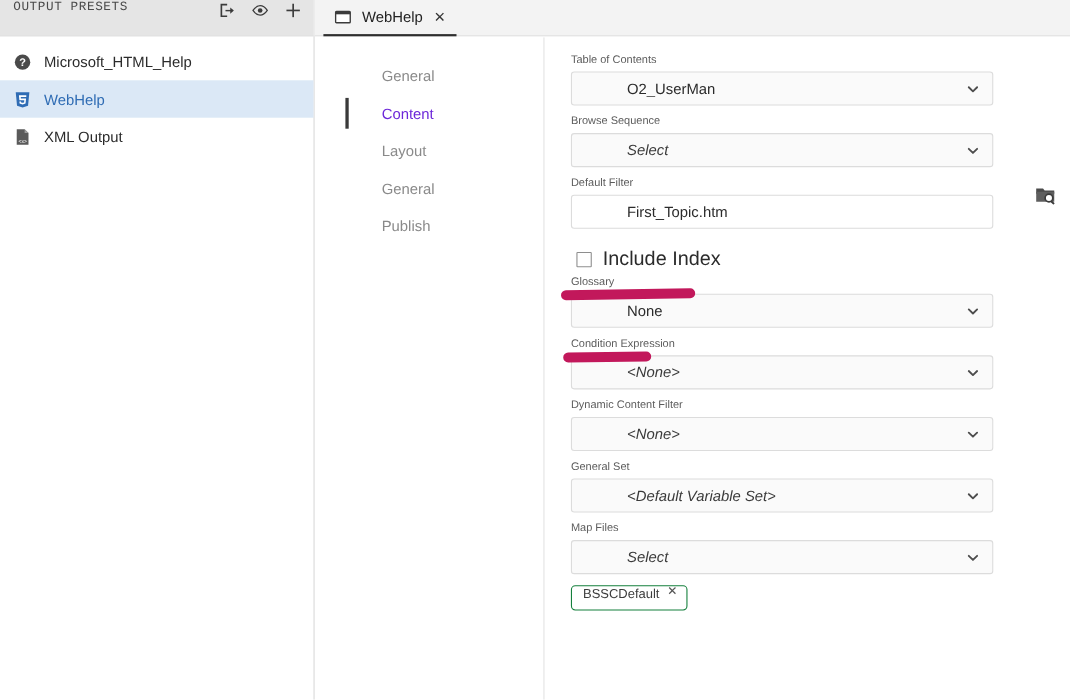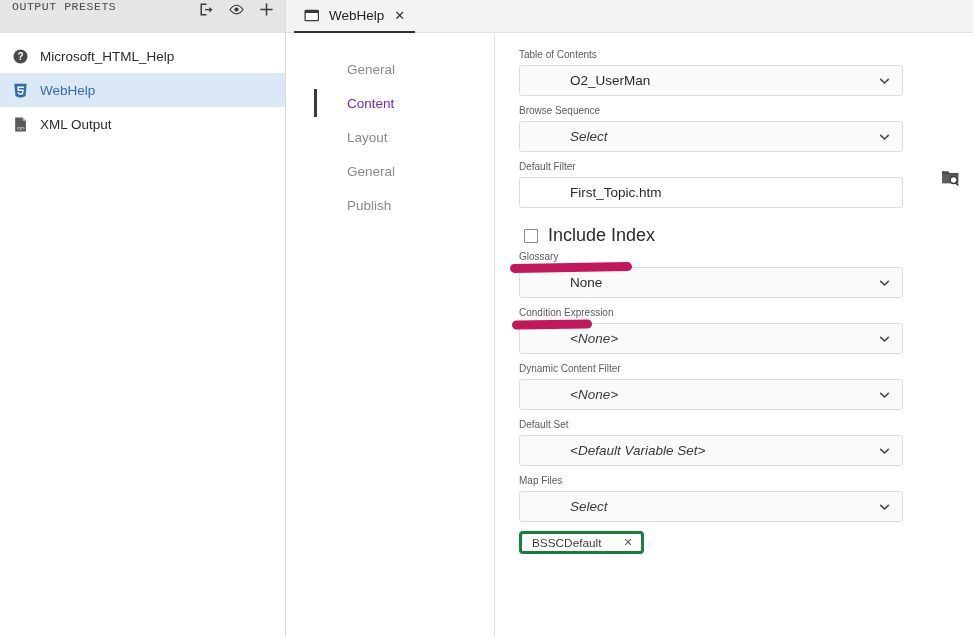--- a/index.html
+++ b/index.html
@@ -189,25 +189,25 @@
     border: 1.4px solid #8e8e8e;
     background: #fff;
     box-sizing: border-box;
     border-radius: 1px;
   }
   #include-index-label { font-size: 18px; color: #2b2b2b; }
 
   
   #map-files-chips { margin-top: 9px; }
   .chip {
-    display: inline-flex; align-items: center;
-    gap: 22px;
+    display: inline-flex; align-items: flex-start;
+    gap: 7px;
     height: 23px;
     padding: 0 8px 0 10px;
-    border: 3px solid #15803d;
+    border: 1px solid #15803d;
     border-radius: 4px;
     background: #fff;
     font-size: 11.8px;
     color: #3c3c3c;
     box-sizing: border-box;
   }
   .chip-x { font-size: 11px; color: #555; cursor: pointer; line-height: 1; }
 
   
   .marker {
@@ -403,21 +403,21 @@
         <span class="value placeholder">&lt;None&gt;</span>
         <span class="chevron">
           <svg width="13" height="13" viewBox="0 0 13 13">
             <path d="M2.7 4.8 L6.5 8.5 L10.3 4.8" fill="none" stroke="#4d4d4d" stroke-width="1.7" stroke-linecap="round" stroke-linejoin="round"></path>
           </svg>
         </span>
       </div>
     </div>
 
     <div class="field-group">
-      <div class="field-label">Default Set</div>
+      <div class="field-label">General Set</div>
       <div class="select-box">
         <span class="value placeholder">&lt;Default Variable Set&gt;</span>
         <span class="chevron">
           <svg width="13" height="13" viewBox="0 0 13 13">
             <path d="M2.7 4.8 L6.5 8.5 L10.3 4.8" fill="none" stroke="#4d4d4d" stroke-width="1.7" stroke-linecap="round" stroke-linejoin="round"></path>
           </svg>
         </span>
       </div>
     </div>
 

